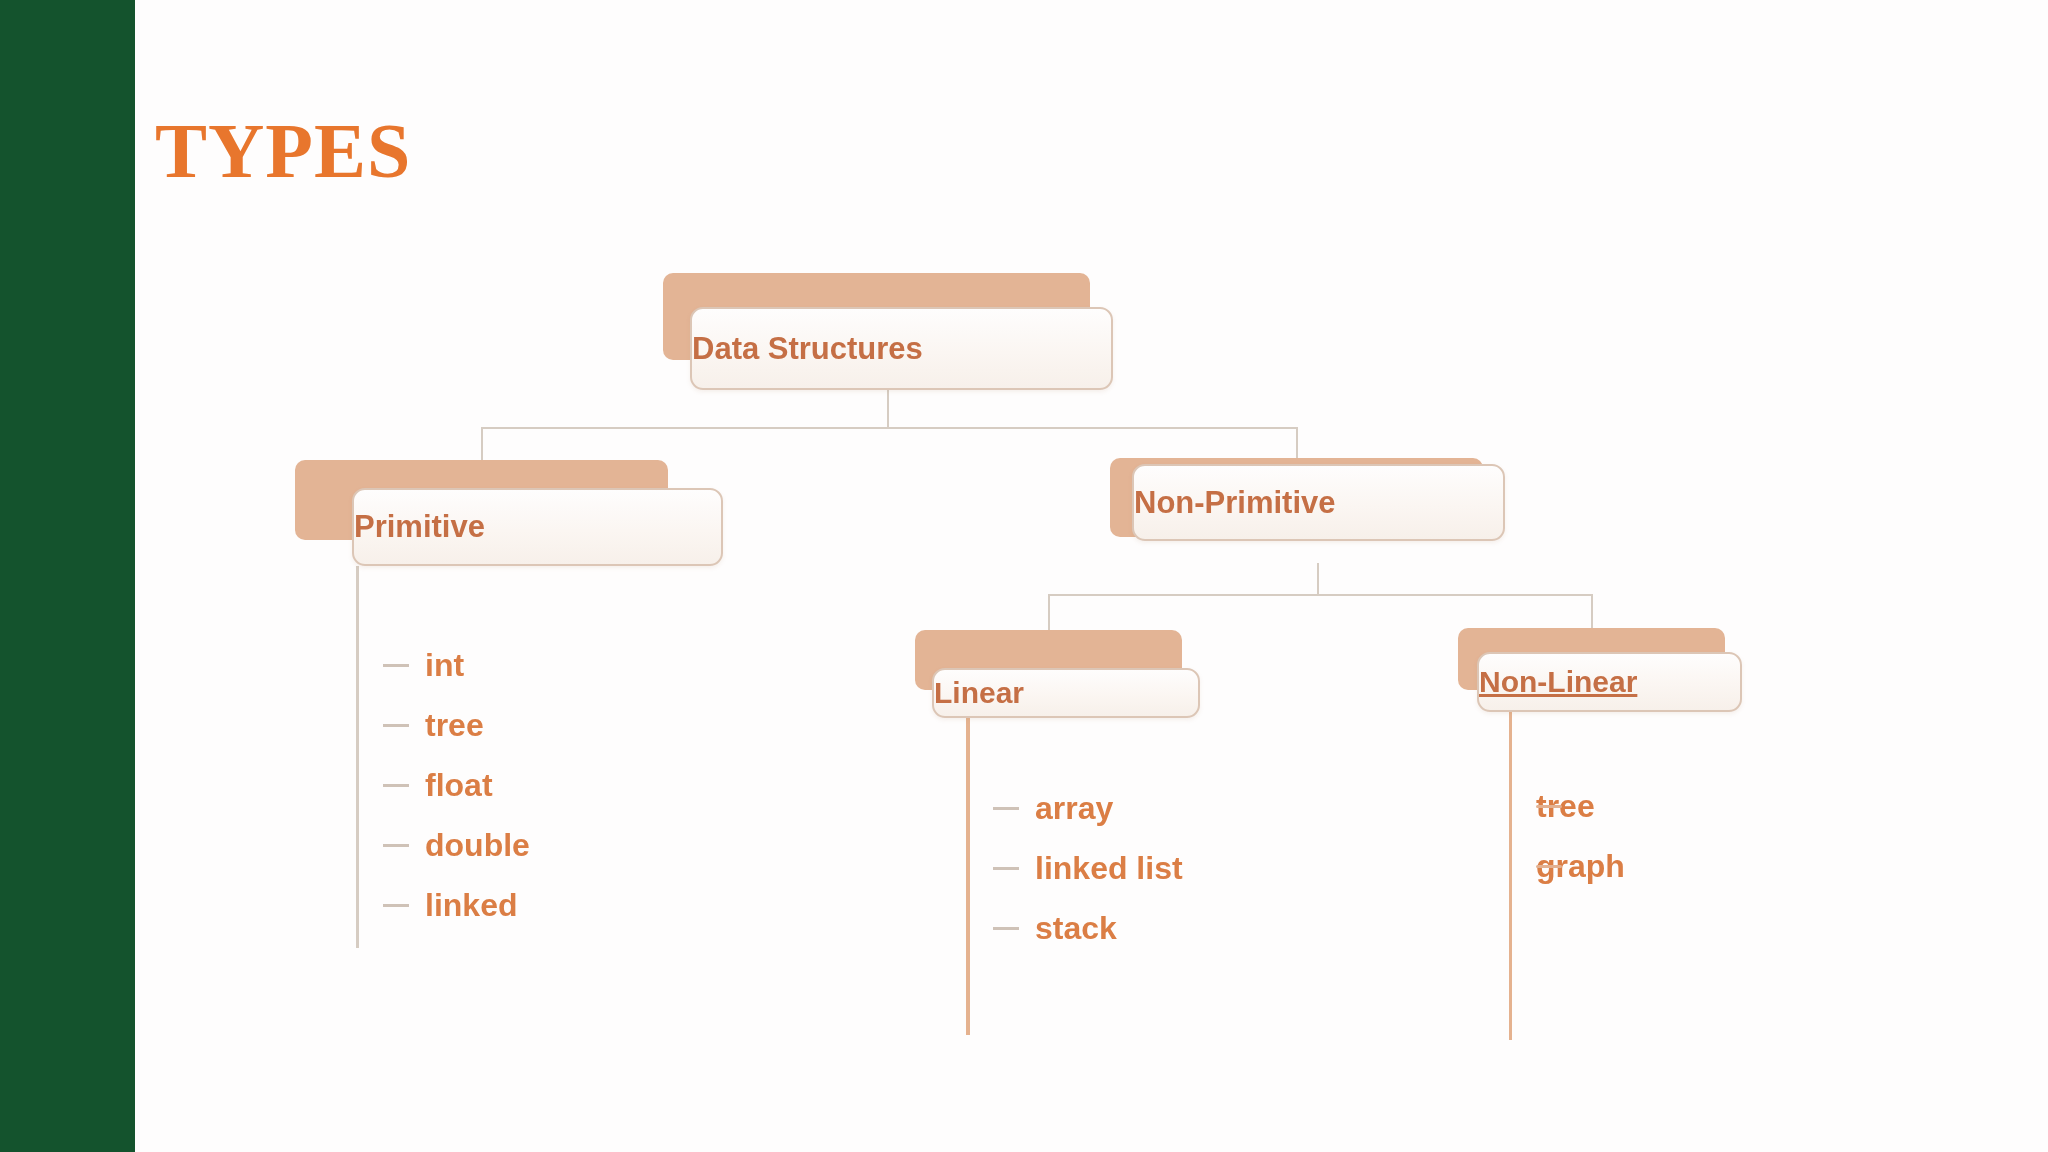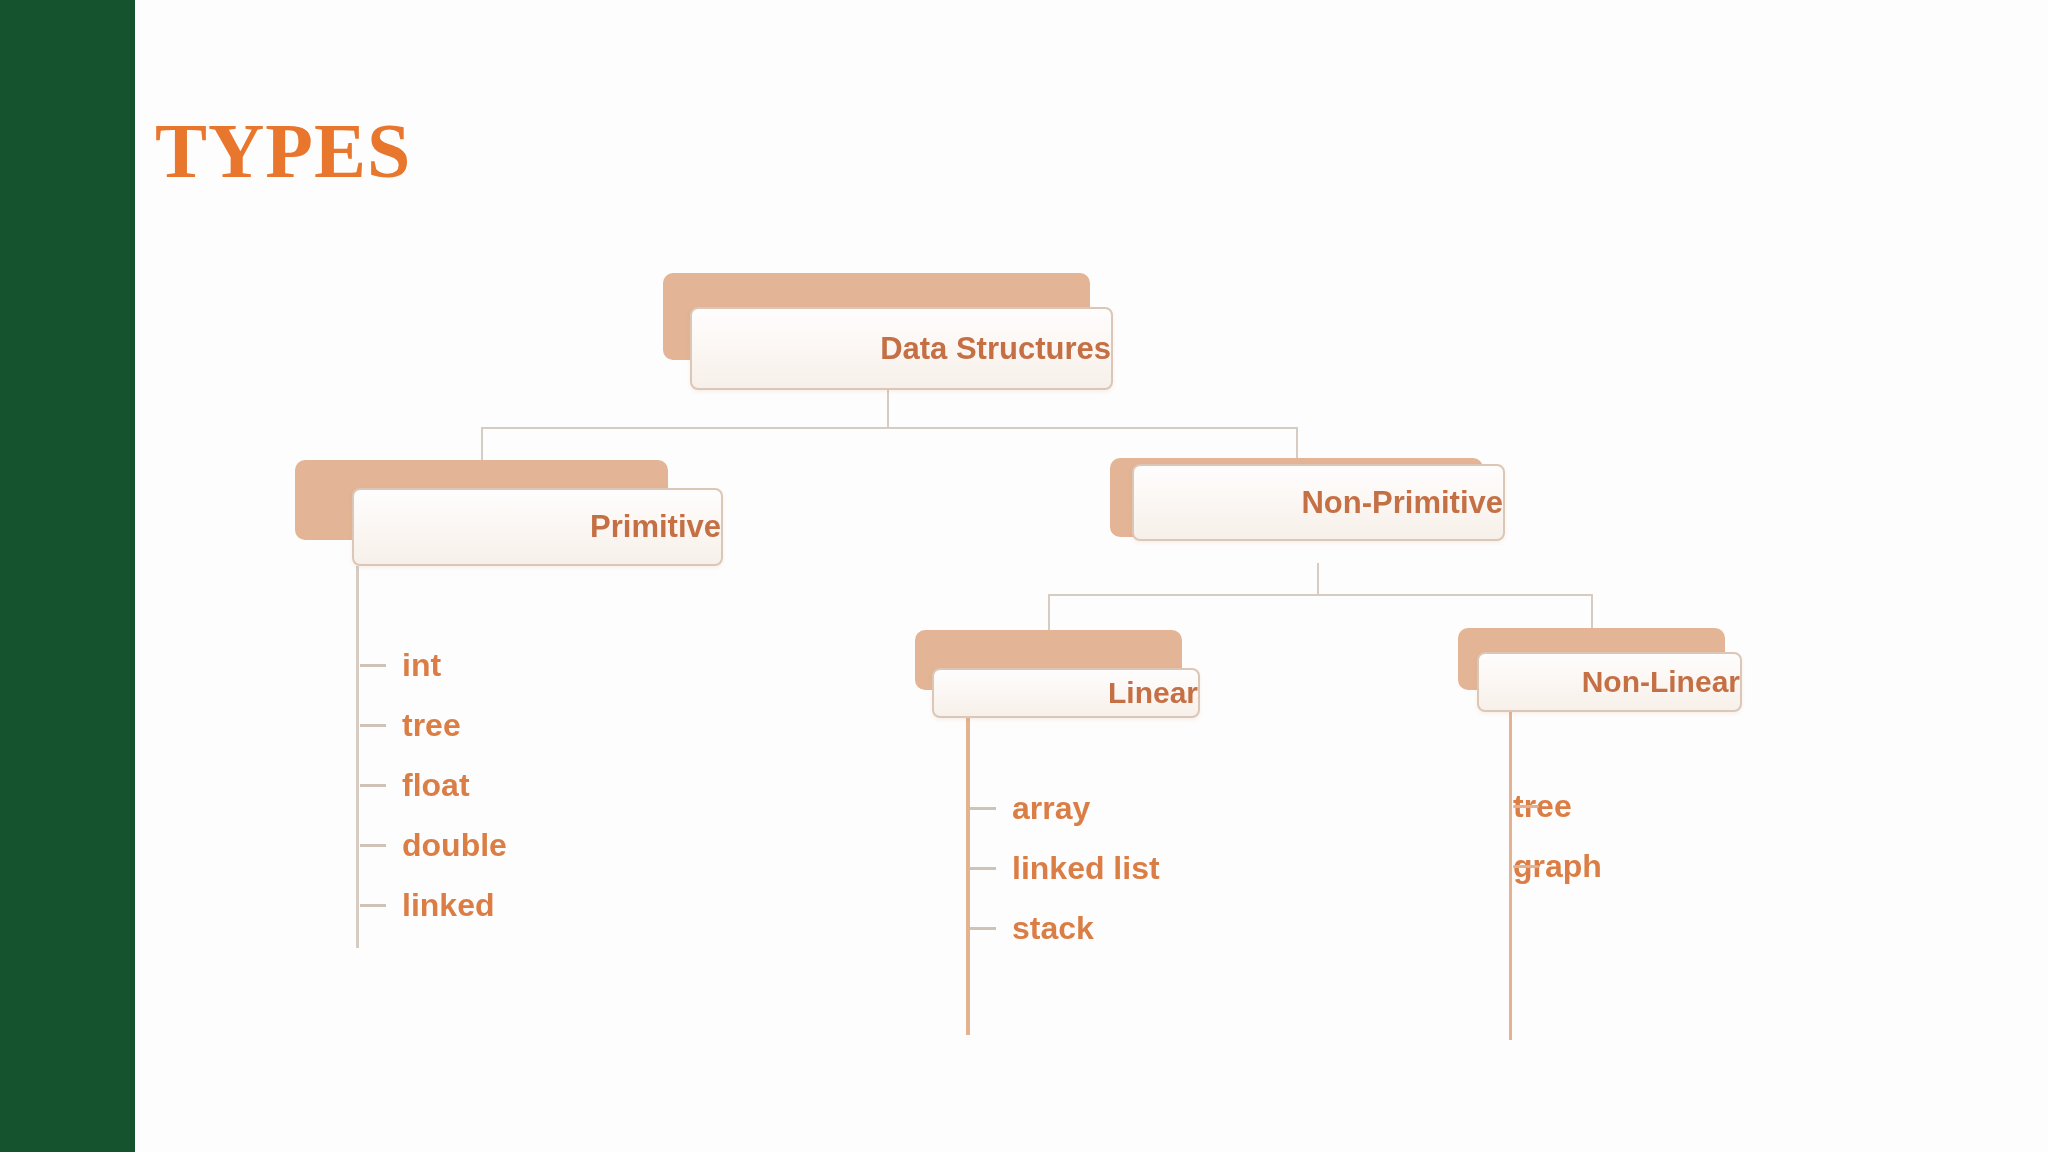--- a/index.html
+++ b/index.html
@@ -29,34 +29,34 @@
   }
   .tan {
     position: absolute;
     background: #e3b495;
     border-radius: 10px;
   }
   .face {
     position: absolute;
     background: linear-gradient(180deg, #fefdfd 0%, #fbf6f2 55%, #f7f0ea 100%);
     border: 2px solid #dcc6b6;
-    border-radius: 8px;
+    border-radius: 13px;
     box-sizing: border-box;
     display: flex;
     align-items: center;
-    justify-content: flex-end;
+    justify-content: flex-start;
     font-size: 31px;
     font-weight: 700;
     color: #c56f45;
     box-shadow: 0 2px 4px rgba(180,140,110,0.12);
   }
   .face.small { font-size: 30px; }
   .line { position: absolute; background: #d6ccc2; }
   .stem-orange { position: absolute; background: #e5b28f; }
-  .leaves { position: absolute; }
+  .leaves { position: absolute; padding-left: 23px; }
   .leaf-row { display: flex; align-items: center; height: 60px; }
   .tick { display: inline-block; width: 26px; height: 3px; margin-right: 16px; }
   .tick.gray { background: #cfc2b7; }
   .tick.tan { background: #e3b191; }
   .leaf-label {
     font-size: 32px;
     font-weight: 700;
     color: #db7e45;
     line-height: 1;
   }
@@ -97,21 +97,21 @@
   <div class="face" style="left:1132px; top:464px; width:373px; height:77px;">
     <span>Non-Primitive</span>
   </div>
 
   <div class="tan" style="left:915px; top:630px; width:267px; height:60px;"></div>
   <div class="face small" style="left:932px; top:668px; width:268px; height:50px;">
     <span>Linear</span>
   </div>
 
   <div class="tan" style="left:1458px; top:628px; width:267px; height:62px;"></div>
-  <div class="face small" style="left:1477px; top:652px; width:265px; height:60px;">
+  <div class="face small" style="left:1477px; top:652px; width:265px; height:60px;text-decoration:underline;">
     <span>Non-Linear</span>
   </div>
 
   <div class="leaves" style="left:360px; top:635px;">
     <div class="leaf-row">
       <span class="tick gray"></span>
       <span class="leaf-label">int</span>
     </div>
     <div class="leaf-row">
       <span class="tick gray"></span>

